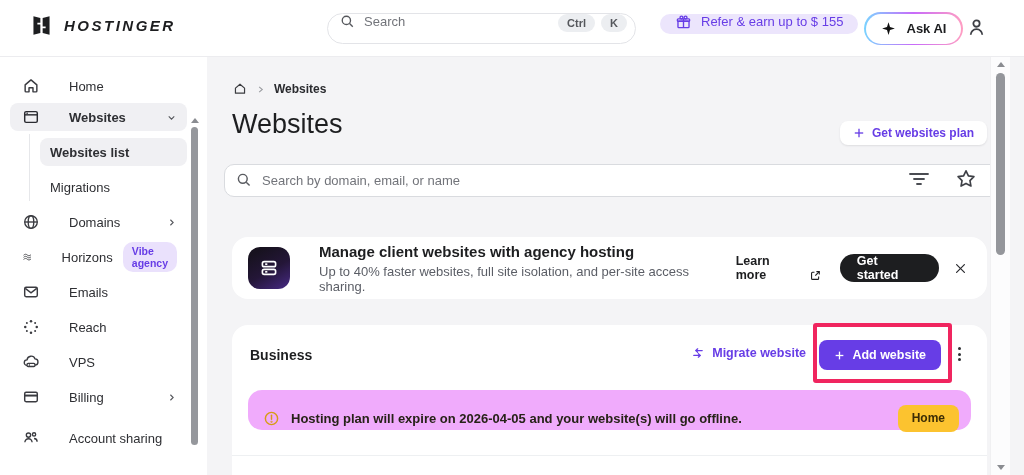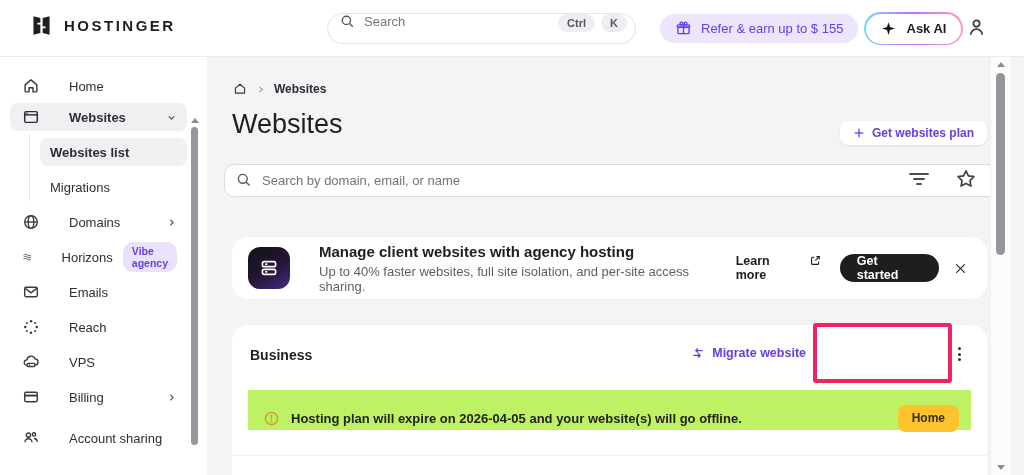--- a/index.html
+++ b/index.html
@@ -2,26 +2,26 @@
 <html><head>
 <meta charset="utf-8">
 <style>
   * { margin:0; padding:0; box-sizing:border-box; }
   body { font-family:"Liberation Sans", sans-serif; background:#e9eaec; }
   .page { position:relative; width:1024px; height:475px; background:#f4f4f6; overflow:hidden; }
 
   
   .topbar { position:absolute; left:0; top:0; right:0; height:57px; background:#fff; border-bottom:1px solid #ececef; z-index:5; }
   .logo { position:absolute; left:30px; top:14px; display:flex; align-items:center; gap:11px; }
-  .logo-text { font-size:15px; font-weight:800; letter-spacing:2.5px; color:#1d1e20; }
+  .logo-text { font-size:15px; font-weight:800; letter-spacing:2.5px; color:#1d1e20;font-style:italic; }
   .search-pill { position:absolute; left:327px; top:13px; width:309px; height:31px; background:#fff; border:1px solid #e3e4e8; border-radius:18px; display:flex; align-items:flex-start; padding:0 8px 0 12px; }
   .search-pill input { flex:1; border:none; outline:none; font-size:13px; color:#333; margin-left:9px; font-family:inherit; background:transparent; }
   .search-pill input::placeholder { color:#72747a; }
   .keycap { background:#eceef1; border-radius:10px; padding:3px 9px; font-size:11px; font-weight:700; color:#55575c; margin-left:6px; }
-  .refer-pill { position:absolute; left:660px; top:14px; height:29px; border-radius:15px; background:#ece5fc; display:flex; align-items:center; gap:9px; padding:0 15px; cursor:pointer; }
+  .refer-pill { position:absolute; left:660px; top:14px; height:20px; border-radius:15px; background:#ece5fc; display:flex; gap:9px; padding:0 15px; cursor:pointer; }
   .refer-pill span { font-size:13px; color:#673de6; }
   .askai-wrap { position:absolute; left:864px; top:12px; padding:1.5px; border-radius:17px; background:linear-gradient(90deg,#7ad3ff,#c86bfa,#ff9ec2); }
   .askai { height:30px; border-radius:15.5px; background:#fff; display:flex; align-items:center; gap:11px; padding:0 15px; cursor:pointer; }
   .askai span { font-size:13px; font-weight:700; color:#1d1e20; }
   .account-ic { position:absolute; left:966px; top:17px; cursor:pointer; }
 
   
   .sidebar { position:absolute; left:0; top:57px; bottom:0; width:207px; background:#fff; padding-top:15px; }
   .nav-row { display:flex; align-items:center; height:28px; margin:0 20px 7px 10px; padding:0 10px 0 12px; border-radius:8px; cursor:pointer; }
   .nav-row.first { margin-bottom:3px; }
@@ -61,35 +61,35 @@
   .filter-btn { position:absolute; left:700px; top:112px; cursor:pointer; }
   .star-btn { position:absolute; left:748px; top:111px; cursor:pointer; }
 
   
   .banner { position:absolute; left:25px; top:180px; width:755px; height:62px; background:#fff; border-radius:16px; display:flex; align-items:center; padding:0 20px 0 16px; }
   .banner-ic { width:42px; height:42px; border-radius:12px; background:linear-gradient(150deg,#17121f 15%,#241638 55%,#472a85 100%); display:flex; align-items:center; justify-content:center; flex:0 0 auto; }
   .banner-txt { margin-left:29px; }
   .banner-title { font-size:15px; font-weight:700; color:#1d1e20; }
   .banner-sub { font-size:13px; color:#5b5e66; margin-top:4px; }
   .banner-right { margin-left:auto; display:flex; align-items:center; }
-  .learn-more { display:flex; align-items:flex-start; gap:6px; cursor:pointer; }
+  .learn-more { display:flex; align-items:flex-end; gap:6px; cursor:pointer; }
   .learn-more span { font-size:12.5px; font-weight:700; color:#1d1e20; }
   .get-started { margin-left:18px; height:28px; border-radius:14px; background:#1d1e20; color:#fff; font-size:12.5px; font-weight:700; display:flex; align-items:center; padding:0 17px; cursor:pointer; }
   .banner-close { margin-left:15px; cursor:pointer; display:flex; }
 
   
   .biz-card { position:absolute; left:25px; top:268px; width:755px; height:165px; background:#fff; border-radius:16px; }
   .biz-title { position:absolute; left:18px; top:22px; font-size:14px; font-weight:700; color:#1d1e20; }
   .migrate-link { position:absolute; right:181px; top:21px; display:flex; align-items:center; gap:7px; cursor:pointer; }
   .migrate-link span { font-size:12.5px; font-weight:700; color:#673de6; }
   .add-btn { position:absolute; right:46px; top:15px; height:30px; border-radius:8px; background:#673de6; display:flex; align-items:center; gap:7px; padding:0 15px; cursor:pointer; }
   .add-btn span { font-size:12.5px; font-weight:700; color:#fff; }
   .dots-v { position:absolute; right:26px; top:22px; display:flex; flex-direction:column; gap:2.5px; cursor:pointer; }
   .dots-v i { width:3px; height:3px; border-radius:50%; background:#2e2f33; }
-  .warn-banner { position:absolute; left:16px; right:16px; top:65px; height:40px; background:#bef264; border-radius:0; display:flex; align-items:center; gap:11px; padding:16px 12px 0 15px; }
+  .warn-banner { position:absolute; left:16px; right:16px; top:65px; height:40px; background:#f0abfc; border-radius:14px; display:flex; align-items:center; gap:11px; padding:16px 12px 0 15px; }
   .warn-banner p { font-size:13px; font-weight:700; color:#272218; }
   .renew-btn { margin-left:auto; height:27px; border-radius:8px; background:#fcc32f; color:#3c2d05; font-size:12px; font-weight:700; display:flex; align-items:center; padding:0 14px; cursor:pointer; }
   .card-divider { position:absolute; left:0; right:0; top:130px; height:1px; background:#eef0f2; }
 
   
   .annotation { position:absolute; left:813px; top:323px; width:139px; height:60px; border:4px solid #f0255f; border-radius:3px; z-index:20; }
 </style>
 </head>
 <body>
 
@@ -337,20 +337,27 @@
       <div class="migrate-link">
         <svg width="14" height="14" viewBox="0 0 20 20" fill="none" stroke="#673de6" stroke-width="1.8" stroke-linecap="round" stroke-linejoin="round">
           <path d="M16 6.5 H7"></path>
             <polyline points="9.5,4 7,6.5 9.5,9"></polyline>
           <path d="M4 13.5 h9"></path>
             <polyline points="10.5,11 13,13.5 10.5,16"></polyline>
         </svg>
         <span>Migrate website</span>
       </div>
 
+      <div class="add-btn">
+        <svg width="11" height="11" viewBox="0 0 20 20" stroke="#fff" stroke-width="2.4">
+            <line x1="10" y1="3" x2="10" y2="17"></line>
+            <line x1="3" y1="10" x2="17" y2="10"></line>
+          </svg>
+        <span>Add website</span>
+      </div>
 
       <div class="dots-v">
           <i></i>
           <i></i>
           <i></i>
         </div>
 
       <div class="warn-banner">
         <svg width="17" height="17" viewBox="0 0 20 20" fill="none" stroke="#d79b16" stroke-width="1.7" stroke-linecap="round">
           <circle cx="10" cy="10" r="7.2"></circle>

